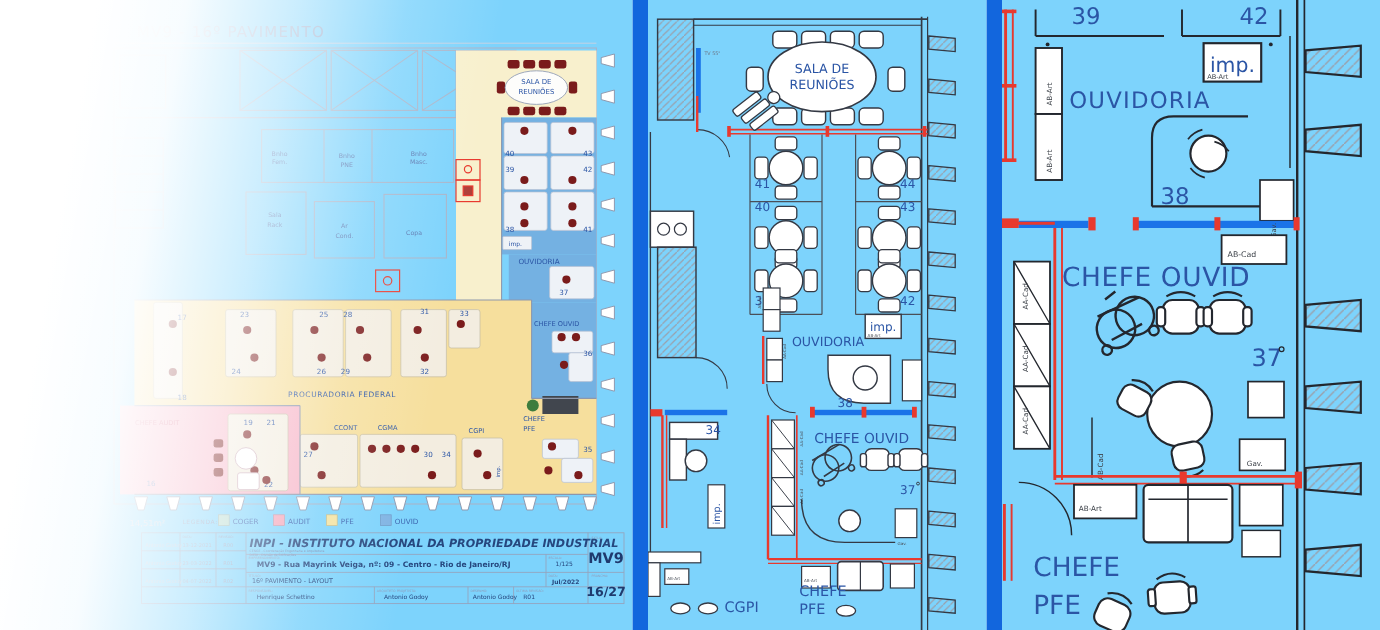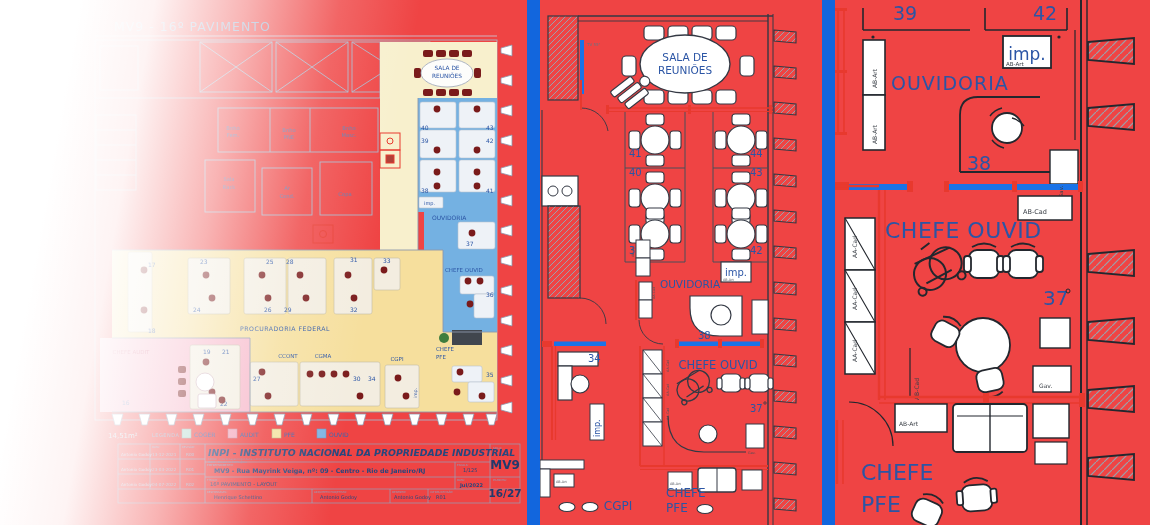--- a/index.html
+++ b/index.html
@@ -1,18 +1,18 @@
 <!DOCTYPE html>
 <html><head>
 <meta charset="utf-8">
 <style>
   html,body{margin:0;padding:0;background:#fff;}
   body{width:1150px;height:525px;overflow:hidden;font-family:"DejaVu Sans",sans-serif;}
   .strip{display:flex;width:1150px;height:525px;}
-  .panel{position:relative;height:525px;background:#ef4444;}
+  .panel{position:relative;height:525px;background:#7dd3fc;}
   .panel svg{display:block;}
   .divider{width:13px;height:525px;}
   .fade{position:absolute;inset:0;pointer-events:none;
         background:linear-gradient(100deg,#fff 0%,#fff 13%,rgba(255,255,255,.94) 25%,rgba(255,255,255,.6) 40%,rgba(255,255,255,.18) 55%,rgba(255,255,255,0) 68%);}
   text{font-family:"DejaVu Sans",sans-serif;}
 </style>
 </head>
 <body>
 
 <div class="strip">

